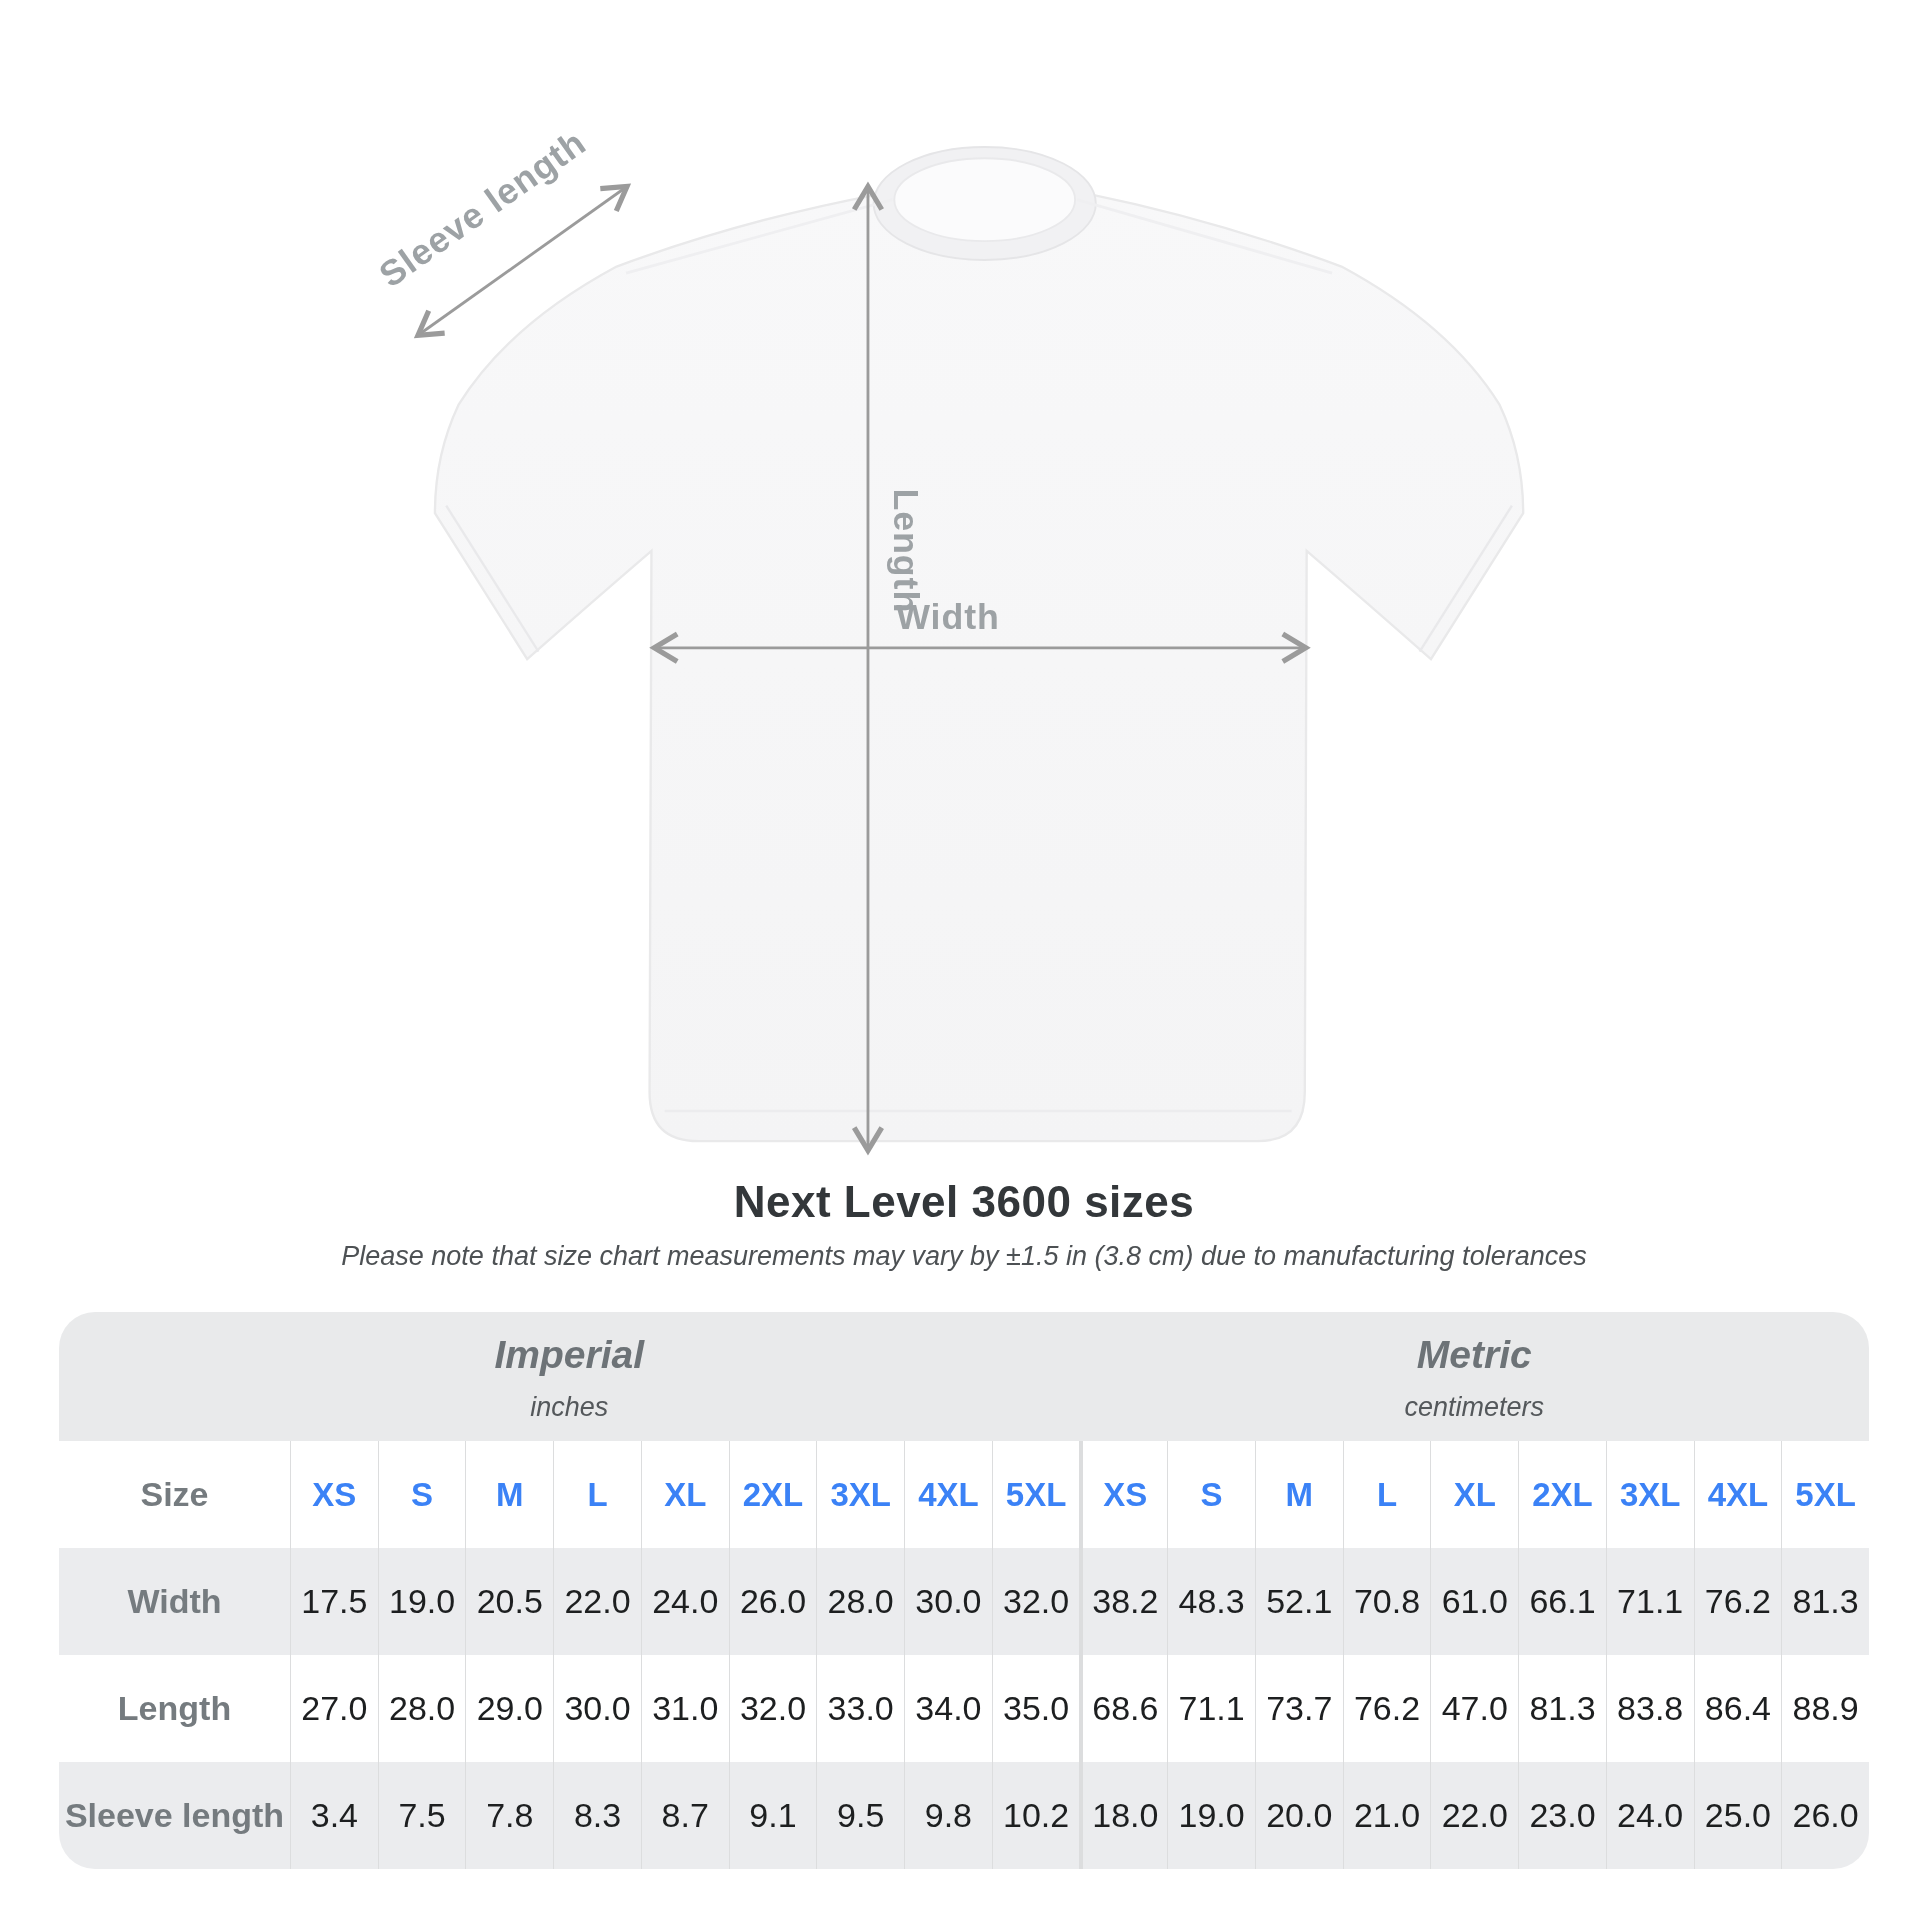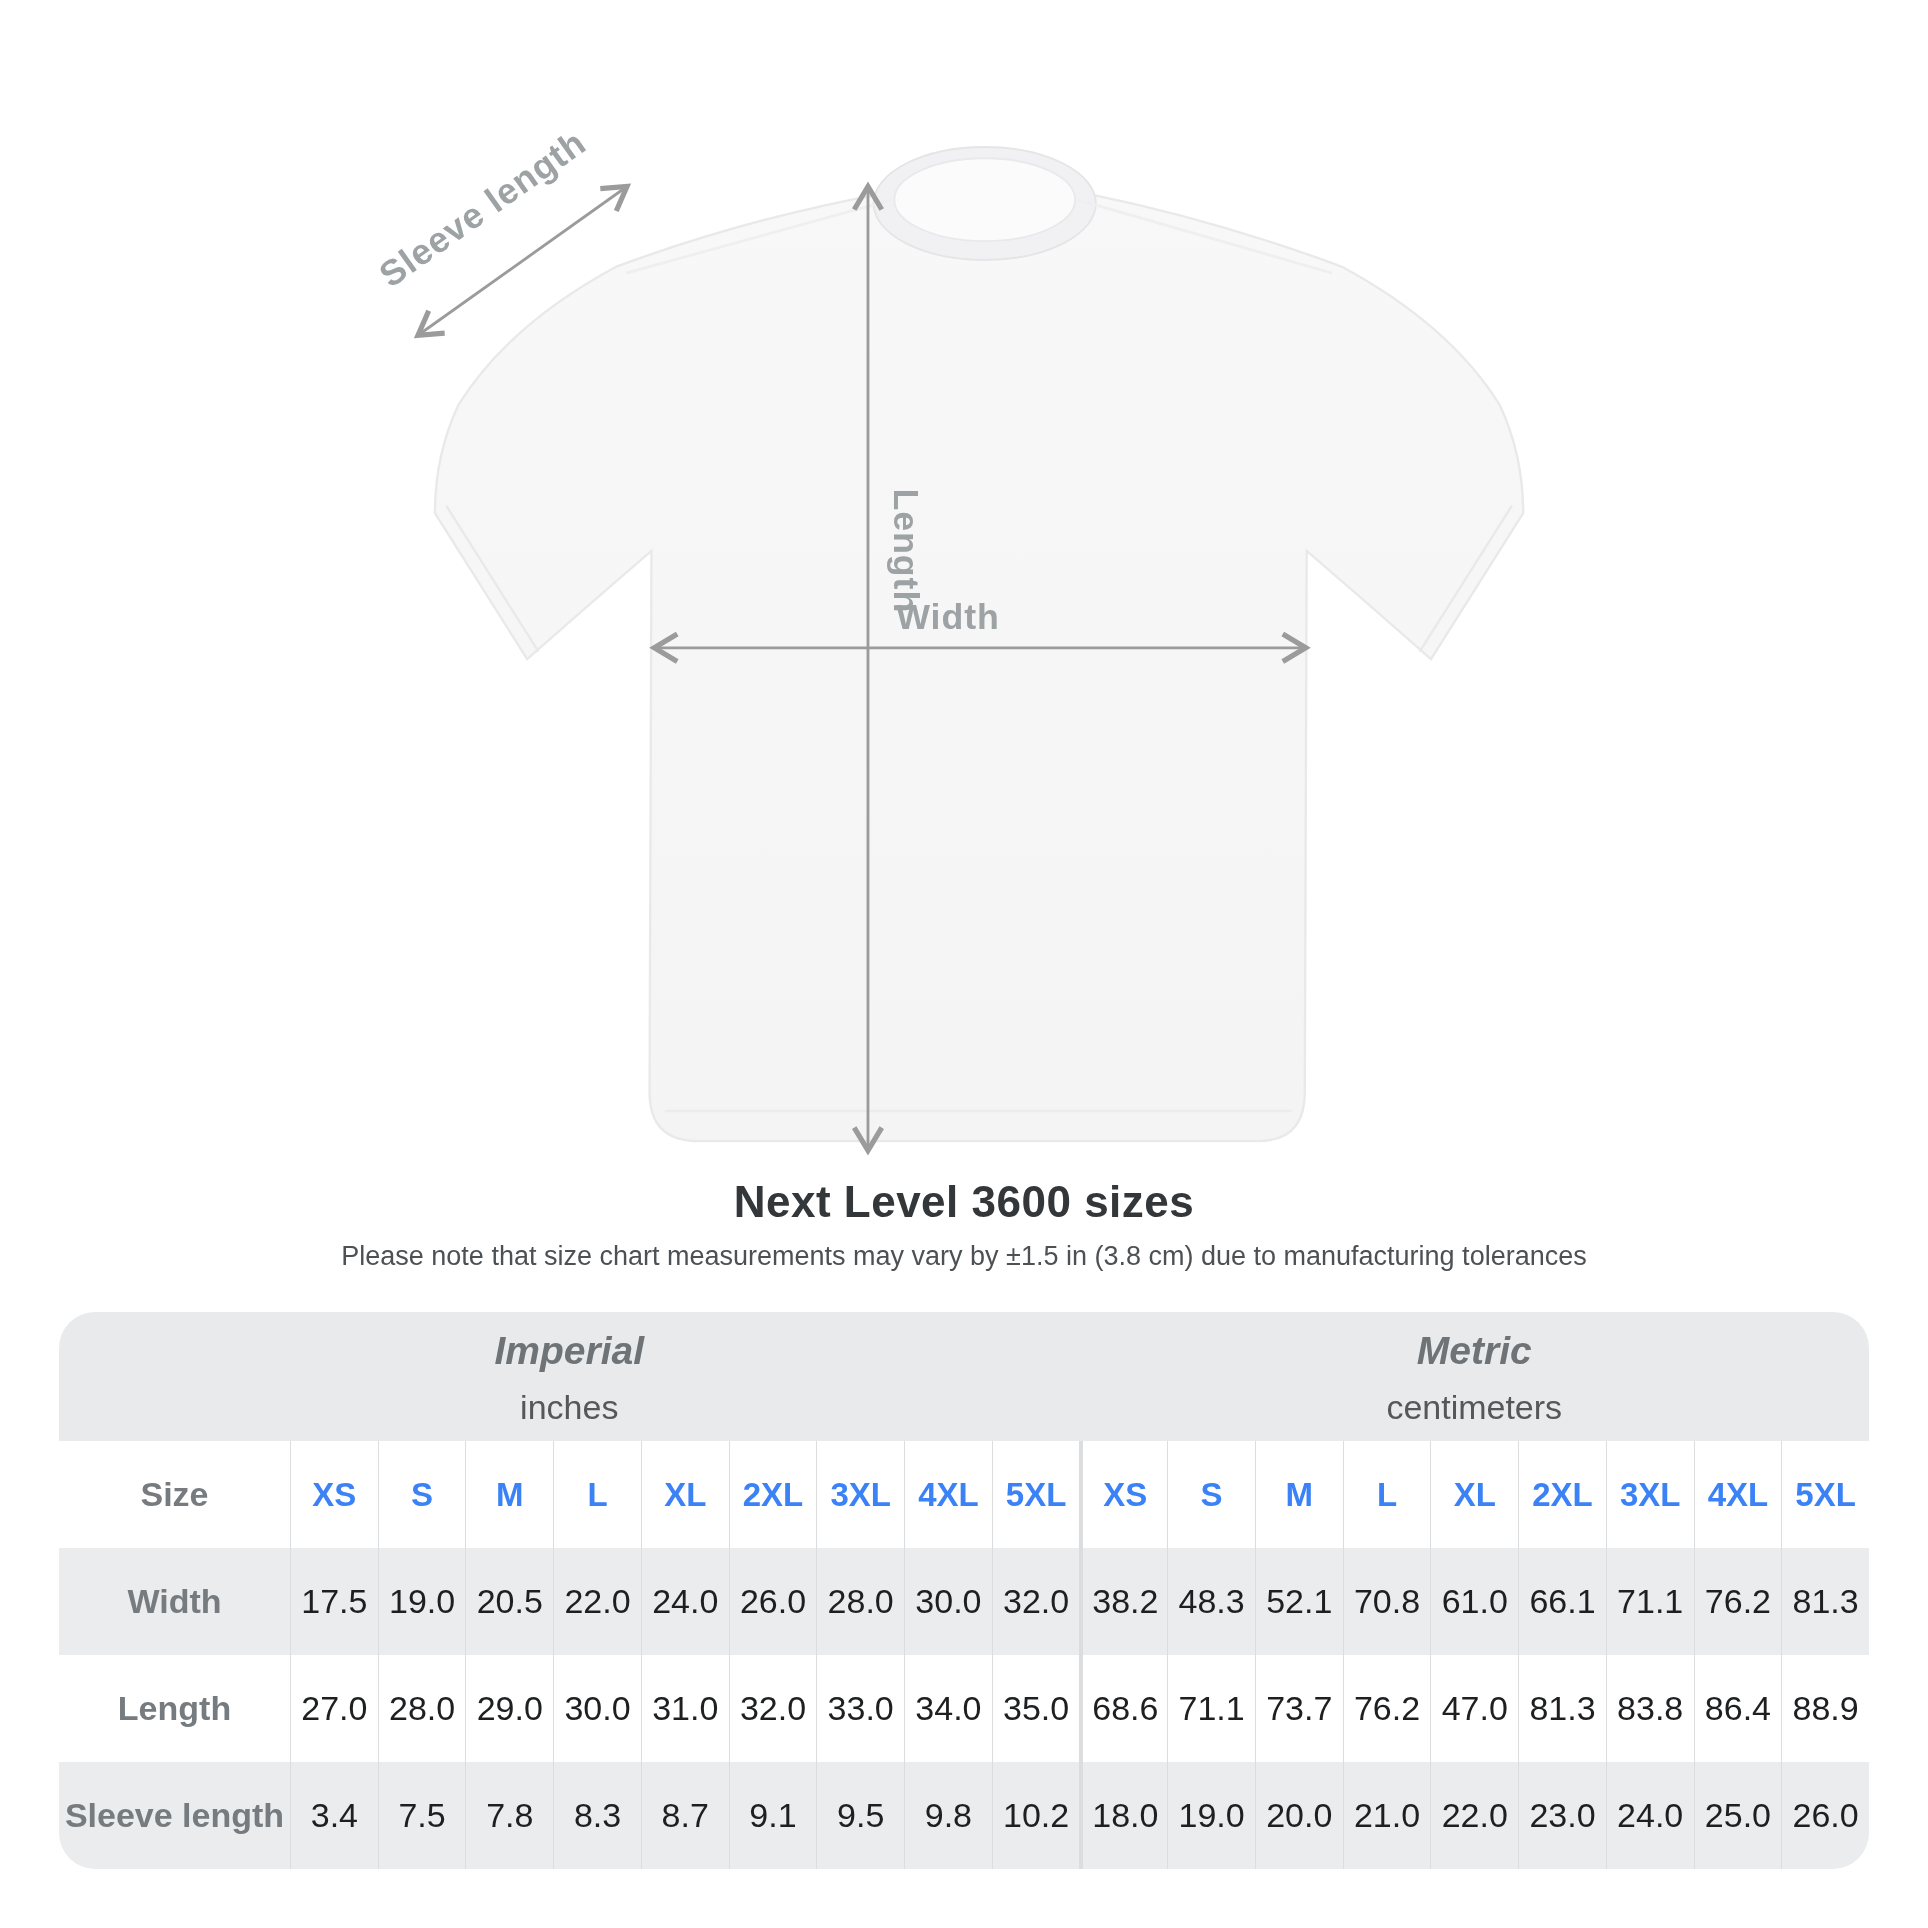--- a/index.html
+++ b/index.html
@@ -10,36 +10,36 @@
   
   .figure{position:absolute;left:0;top:0;}
   .fig-label{font-size:38px;font-weight:bold;fill:#9da2a5;letter-spacing:1px;}
   
   .title{
     position:absolute;left:0;top:1177px;width:100%;text-align:center;
     font-size:44px;font-weight:bold;color:#33373a;letter-spacing:0.5px;
   }
   .note{
     position:absolute;left:0;top:1241px;width:100%;text-align:center;
-    font-size:27px;color:#4d5154;
+    font-size:27px;font-style:italic;color:#4d5154;
   }
   
   .size-table{
     position:absolute;left:59px;top:1312px;width:1810px;
     border-radius:36px;overflow:hidden;background:#ffffff;
   }
   .band{
     display:grid;grid-template-columns:231px repeat(18,1fr);
     height:129px;background:#e9eaeb;
   }
   .band-label{display:flex;flex-direction:column;align-items:center;justify-content:center;padding-top:3px;}
   .band-label.imperial{grid-column:1 / span 10;}
   .band-label.metric{grid-column:11 / span 9;}
   .unit-name{font-size:39px;font-weight:bold;font-style:italic;color:#6d7377;}
-  .unit-sub{font-size:34px;color:#54585b;margin-top:15px;}
+  .unit-sub{font-size:27px;font-style:italic;color:#54585b;margin-top:15px;}
   .trow{
     display:grid;grid-template-columns:231px repeat(18,1fr);
     height:107px;background:#ffffff;
   }
   .trow.alt{background:#ebecee;}
   .cell{display:flex;align-items:center;justify-content:center;}
   .trow .cell + .cell{border-left:1.9px solid #dcddde;}
   .trow .cell.sep{border-left-width:4.7px;}
   .cell.rlabel{font-size:34px;font-weight:bold;color:#757b7f;}
   .cell.head{font-size:33px;font-weight:bold;color:#3b82f6;}

